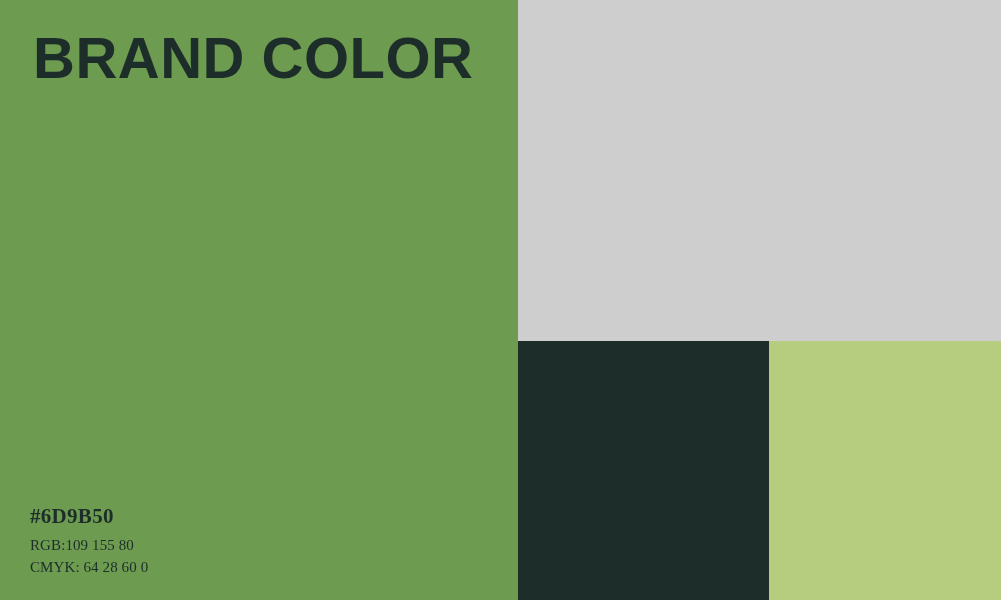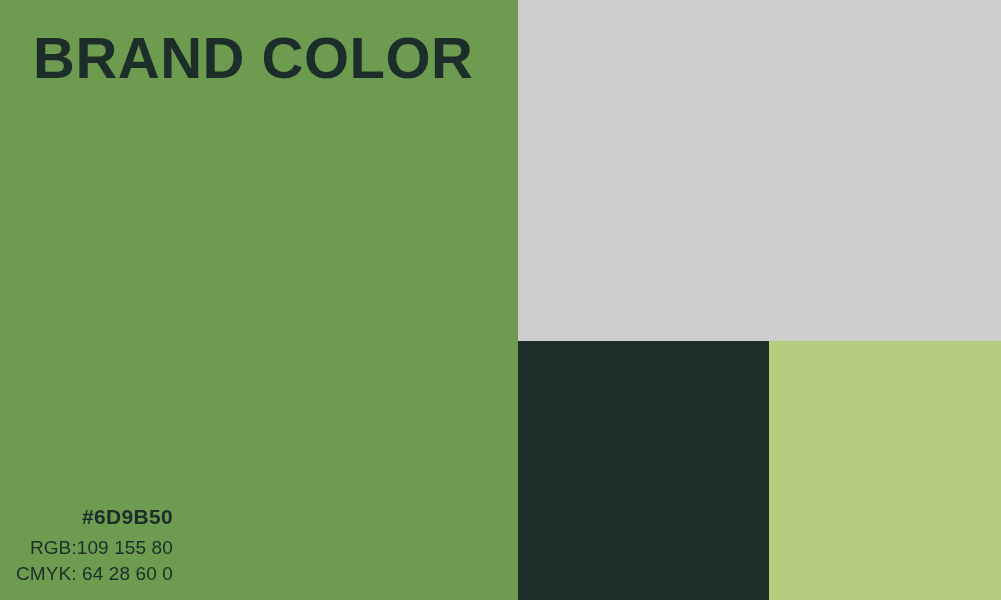--- a/index.html
+++ b/index.html
@@ -11,21 +11,20 @@
     width: 1001px;
     height: 600px;
     overflow: hidden;
     font-family: "Liberation Sans", sans-serif;
     background: #ffffff;
   }
   #board {
     position: relative;
     width: 891px;
     height: 600px;
-    text-align: right;
   }
   .panel {
     position: absolute;
     box-sizing: border-box;
   }
   
   #panel-primary {
     left: 0;
     top: 0;
     width: 518px;
@@ -75,34 +74,35 @@
   .caption .hex {
     display: block;
     font-size: 21px;
     font-weight: bold;
     letter-spacing: 0.3px;
     margin: 0 0 11px 0;
   }
   .caption .rgb,
   .caption .cmyk {
     display: block;
-    font-size: 19px;
+    font-size: 15px;
     font-weight: normal;
     letter-spacing: 0.1px;
   }
   .caption .rgb {
     margin-bottom: 7px;
   }
   
   .caption.on-light { color: #1D2D2A; }
 
   
   #caption-primary {
-    left: 16px;
+    left: 30px;
     top: 506px;
+    font-family: Liberation Serif, serif;
   }
 </style>
 </head>
 <body>
 
 <div id="board">
 
   <div class="panel" id="panel-primary">
     <h1 class="board-title">BRAND COLOR</h1>
     <div class="caption on-light" id="caption-primary">

